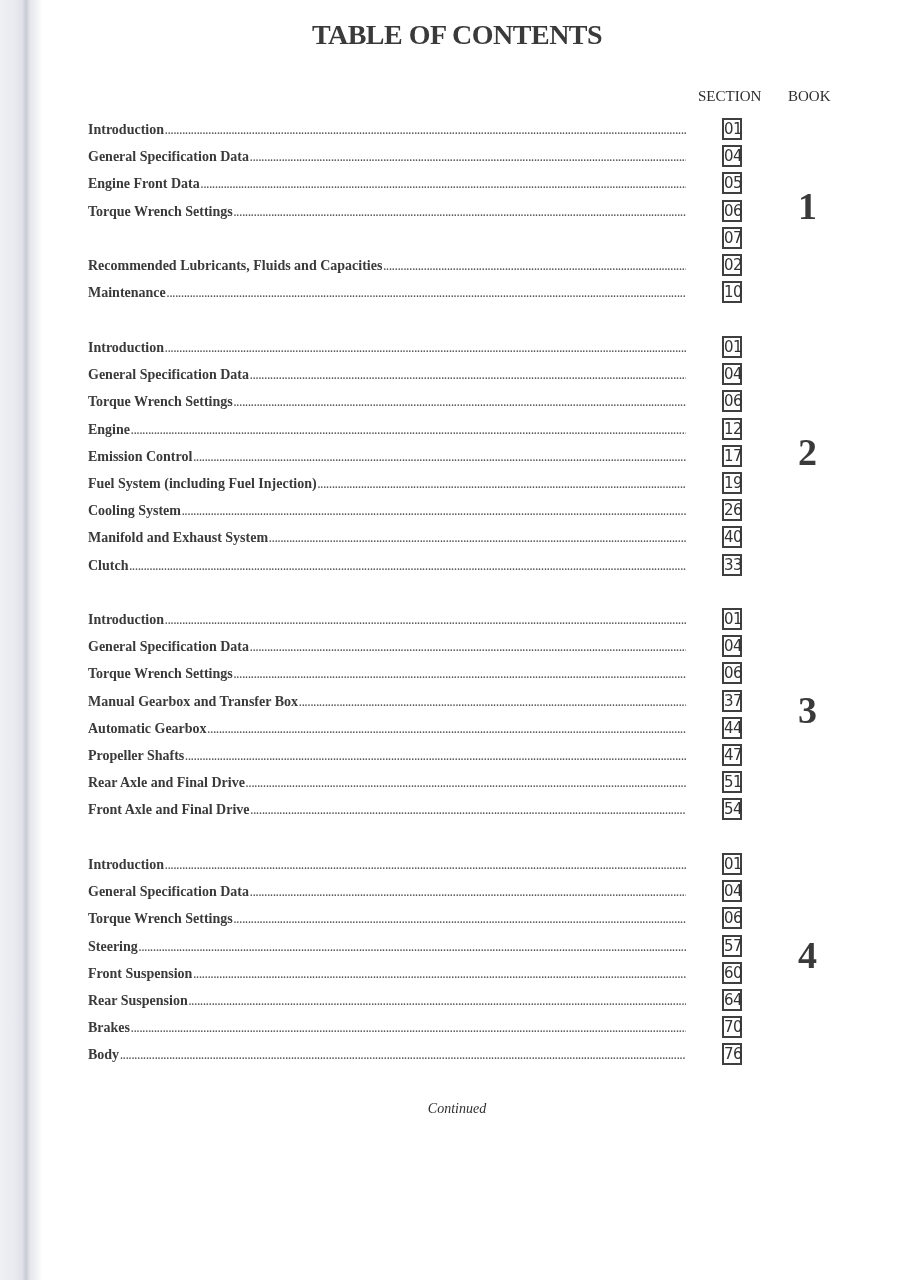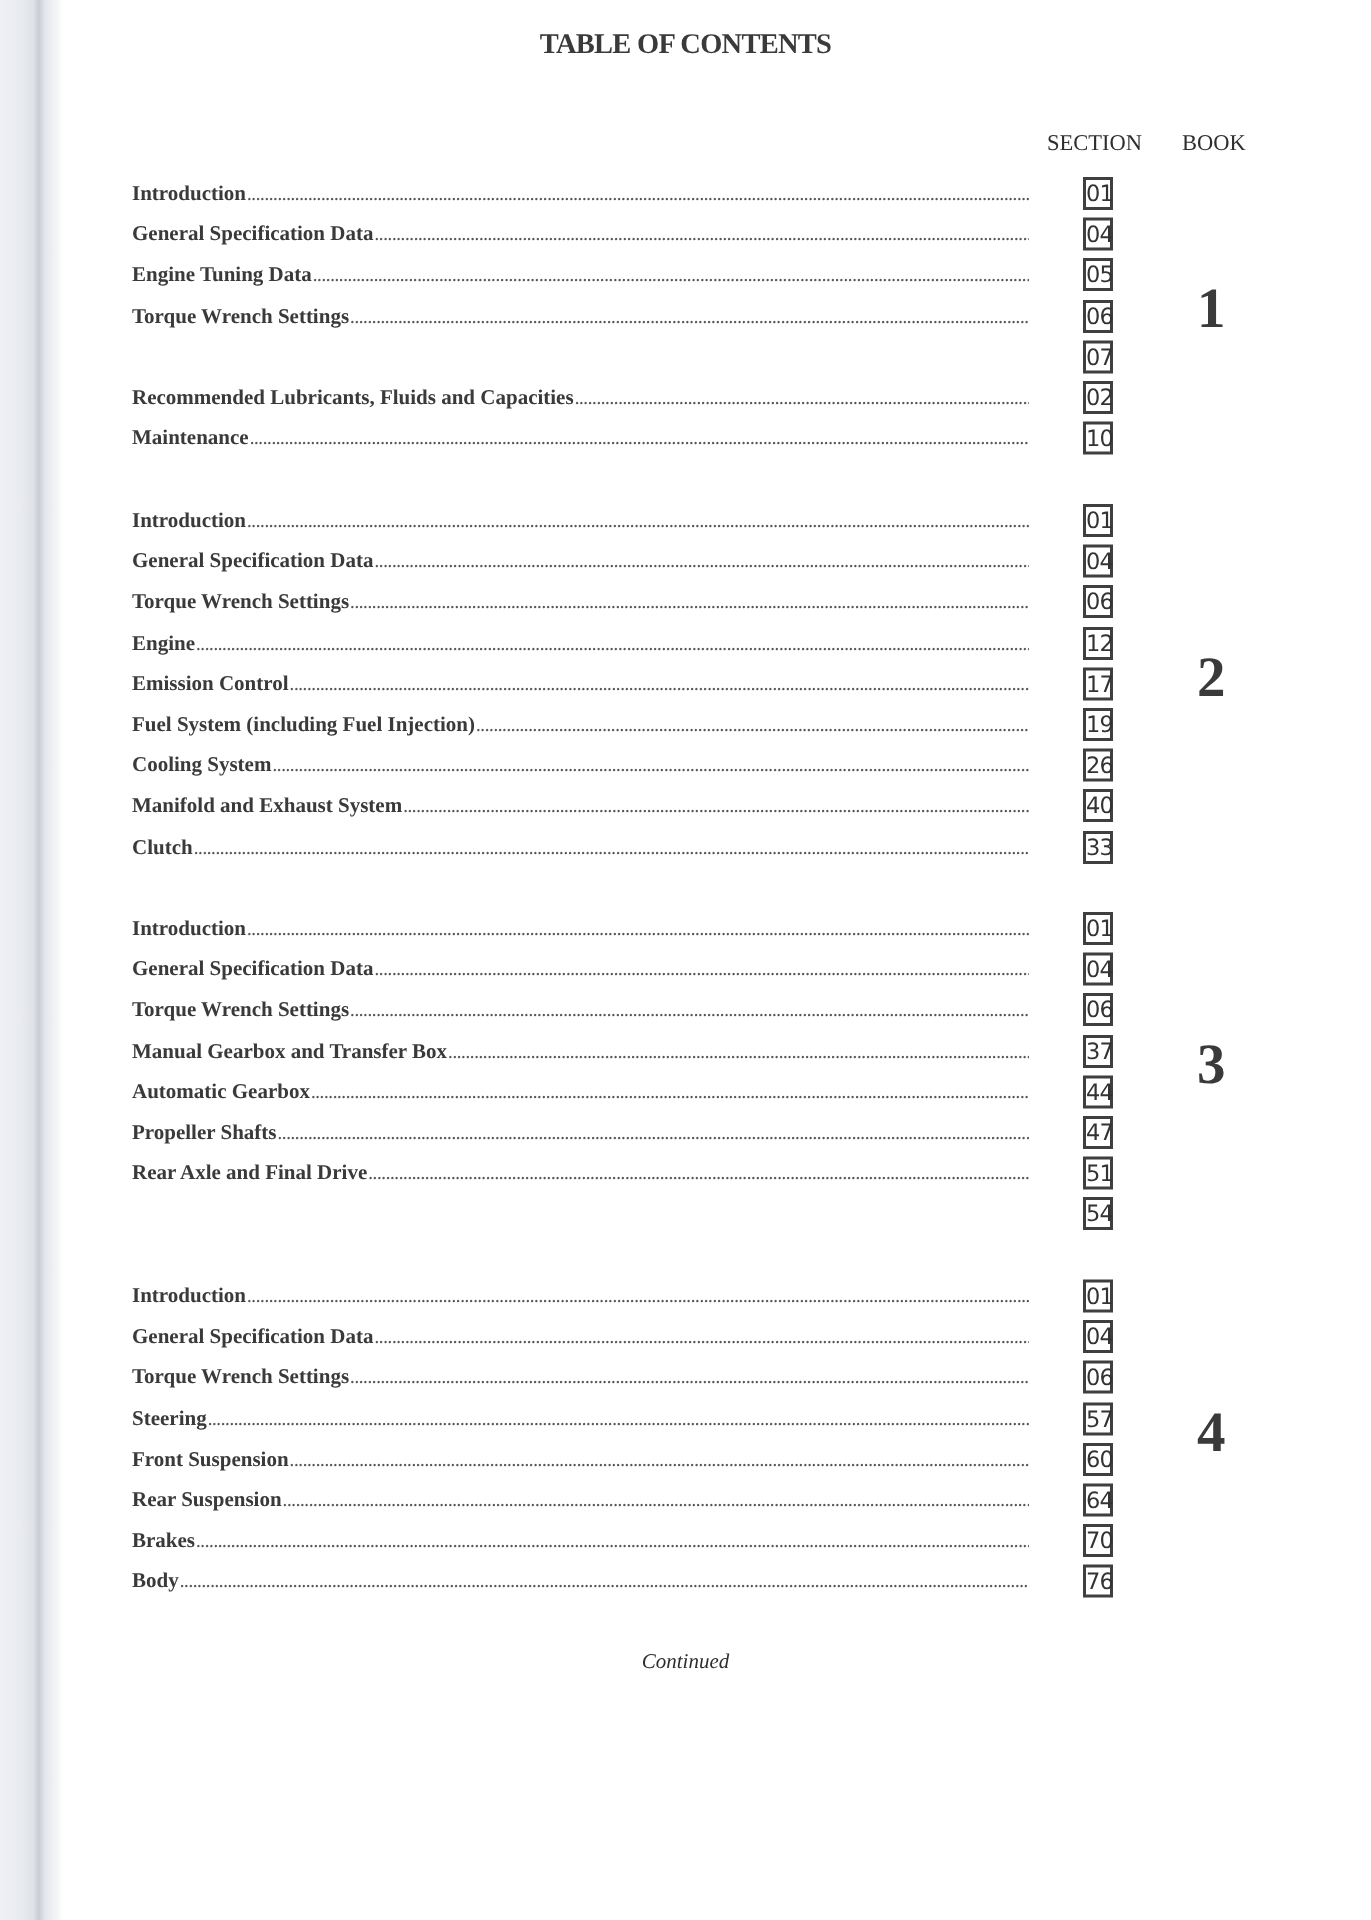--- a/index.html
+++ b/index.html
@@ -21,21 +21,21 @@
       left: 0; top: 0;
       width: 42px; height: 1280px;
       background: linear-gradient(to right, #eef0f4 0px, #e9ebf0 14px, #dfe2e8 22px, #c9ccd4 26px, #e4e6eb 30px, #f4f5f7 38px, #ffffff 42px);
     }
     .page-title {
       position: absolute;
       top: 19px;
       left: 0;
       width: 914px;
       text-align: center;
-      font-size: 19px;
+      font-size: 28px;
       font-weight: bold;
       letter-spacing: -0.5px;
       color: #3a3a3a;
     }
     .col-headers {
       position: absolute;
       top: 88px;
       left: 698px;
       font-size: 15px;
       color: #2e2e2e;
@@ -133,21 +133,21 @@
   </div>
   <div class="row">
     <div class="entry">
         <span class="entry-label">General Specification Data</span>
         <span class="leader"></span>
       </div>
     <div class="sec-box">04</div>
   </div>
   <div class="row">
     <div class="entry">
-        <span class="entry-label">Engine Tuning Data</span>
+        <span class="entry-label">Engine Front Data</span>
         <span class="leader"></span>
       </div>
     <div class="sec-box">05</div>
   </div>
   <div class="row">
     <div class="entry">
         <span class="entry-label">Torque Wrench Settings</span>
         <span class="leader"></span>
       </div>
     <div class="sec-box">06</div>
@@ -283,20 +283,24 @@
     <div class="sec-box">47</div>
   </div>
   <div class="row">
     <div class="entry">
         <span class="entry-label">Rear Axle and Final Drive</span>
         <span class="leader"></span>
       </div>
     <div class="sec-box">51</div>
   </div>
   <div class="row">
+    <div class="entry">
+        <span class="entry-label">Front Axle and Final Drive</span>
+        <span class="leader"></span>
+      </div>
     <div class="sec-box">54</div>
   </div>
   <div class="book-num" style="top:80px;">3</div>
 </div>
 
 <div class="group" style="top:853px;">
   <div class="row">
     <div class="entry">
         <span class="entry-label">Introduction</span>
         <span class="leader"></span>

